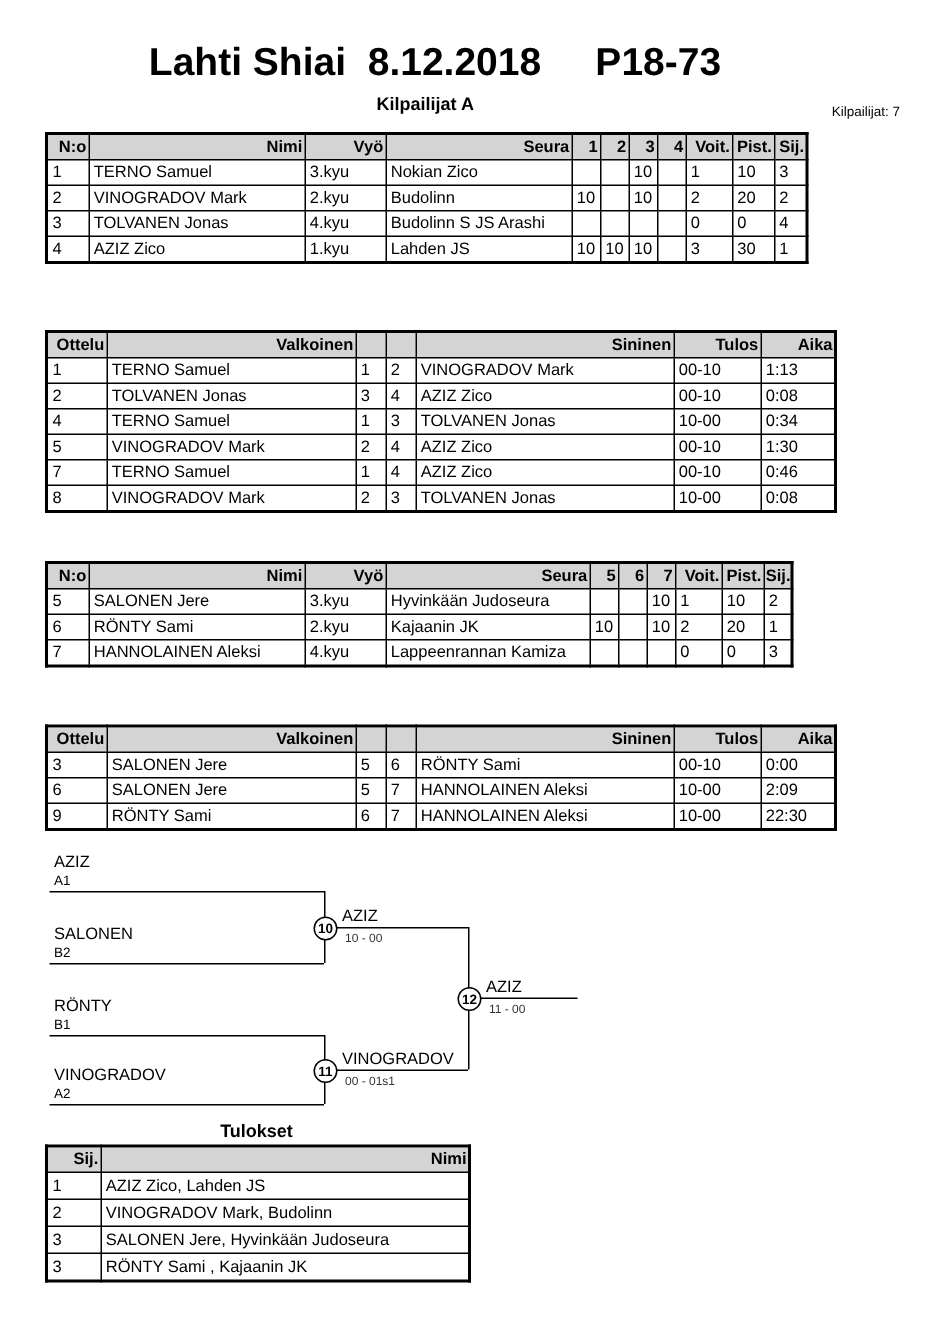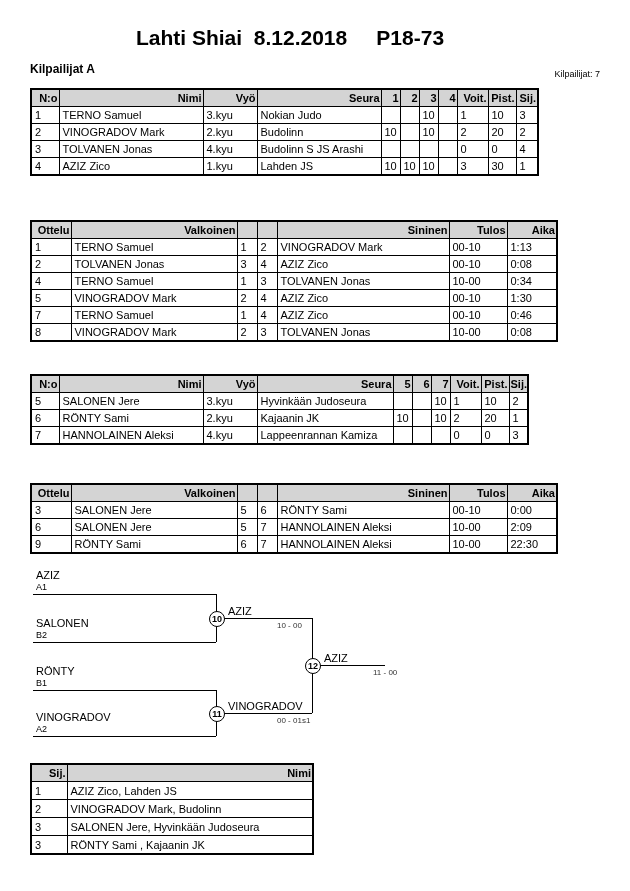--- a/index.html
+++ b/index.html
@@ -2,23 +2,23 @@
 <html><head>
 <meta charset="utf-8">
 <style>
   html,body { margin:0; padding:0; background:#fff; }
   #page {
     position:relative; width:630px; height:891px; background:#ffffff;
     font-family:"Liberation Sans", sans-serif; color:#000;
   }
   #title {
     position:absolute; top:26px; left:0; width:580px; text-align:center;
-    font-size:21px; font-weight:bold; white-space:pre;
+    font-size:26px; font-weight:bold; white-space:pre;
   }
-  .sec { position:absolute; font-weight:bold; font-size:12px; text-align:left; }
+  .sec { position:absolute; font-weight:bold; font-size:12px; text-align:center; }
   #heading-pool-a    { top:62px;  left:30px; width:507px; }
   #competitor-count  { position:absolute; top:69px; left:500px; width:100px; text-align:right; font-size:9px; }
   #heading-matches-a { top:203px; left:30px; width:526px; }
   #heading-pool-b    { top:357px; left:30px; width:497px; }
   #heading-matches-b { top:466px; left:30px; width:526px; }
   #heading-results   { top:747px; left:30px; width:282px; }
 
   table.grid { position:absolute; border-collapse:collapse; table-layout:fixed; border:2px solid #000; background:#fff; }
   table.grid th, table.grid td {
     border:1px solid #000; font-size:11px; height:16px; padding:0 3px;
@@ -36,21 +36,21 @@
   #bracket { position:absolute; top:566px; left:0; width:630px; height:180px; }
   .bname  { position:absolute; font-size:11px; }
   .bseed  { position:absolute; font-size:9px; }
   .hline  { position:absolute; height:1px; background:#000; }
   .vline  { position:absolute; width:1px;  background:#000; }
   .bcircle{
     position:absolute; width:14px; height:14px; border:1px solid #000; border-radius:50%;
     background:#fff; font-size:9px; line-height:14px; text-align:center; font-weight:bold;
   }
   .bwinner{ position:absolute; font-size:11px; }
-  .bscore { position:absolute; font-size:8px; color:#333;margin-left:47px; }
+  .bscore { position:absolute; font-size:8px; color:#333; }
 </style>
 </head>
 <body>
 
 <div id="page">
 
   <div id="title">Lahti Shiai  8.12.2018     P18-73</div>
   <div class="sec" id="heading-pool-a">Kilpailijat A</div>
   <div id="competitor-count">Kilpailijat: 7</div>
 
@@ -82,21 +82,21 @@
         <th>Pist.</th>
         <th>Sij.</th>
       </tr>
     </thead>
     <tbody>
 
     <tr>
           <td class="c">1</td>
           <td>TERNO Samuel</td>
           <td>3.kyu</td>
-          <td>Nokian Judo</td>
+          <td>Nokian Zico</td>
           <td class="c"></td>
           <td class="c"></td>
           <td class="c">10</td>
           <td class="c"></td>
           <td class="c">1</td>
           <td class="c">10</td>
           <td class="c">3</td>
         </tr>
         <tr>
           <td class="c">2</td>
@@ -373,20 +373,21 @@
     <div class="bwinner" style="left:228px;top:134px">VINOGRADOV</div>
     <div class="bscore" style="left:230px;top:150px">00 - 01s1</div>
 
     <div class="vline" style="left:312px;top:52px;height:95px"></div>
     <div class="hline" style="left:312px;top:99px;width:73px"></div>
     <div class="bcircle" style="left:305px;top:92px">12</div>
     <div class="bwinner" style="left:324px;top:86px">AZIZ</div>
     <div class="bscore" style="left:326px;top:102px">11 - 00</div>
   </div>
 
+  <div class="sec" id="heading-results">Tulokset</div>
 
   <table class="grid" id="table-results">
     <colgroup>
       <col style="width:36px">
         <col style="width:246px">
     </colgroup>
     <thead>
       <tr>
         <th>Sij.</th>
         <th>Nimi</th>

